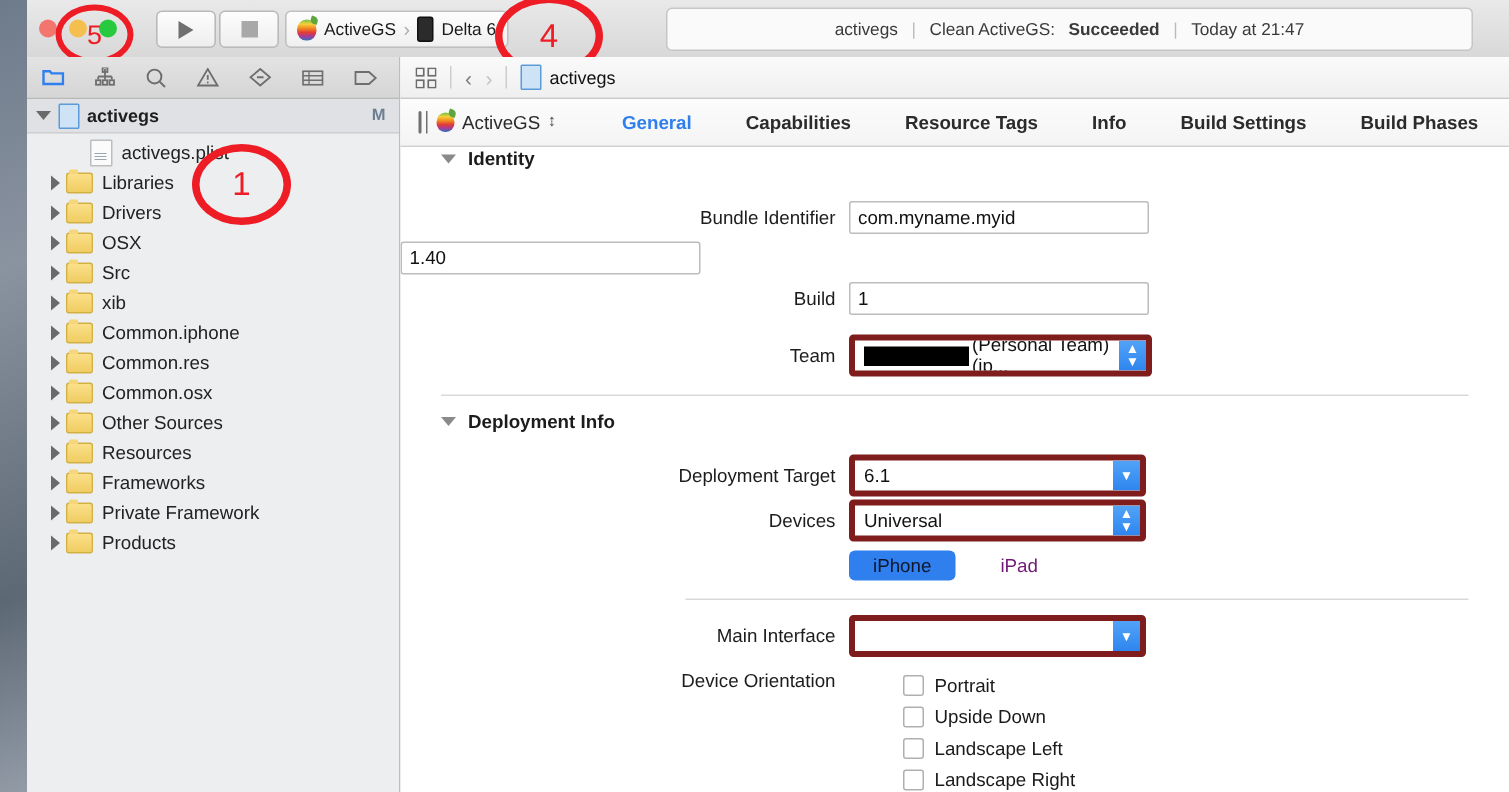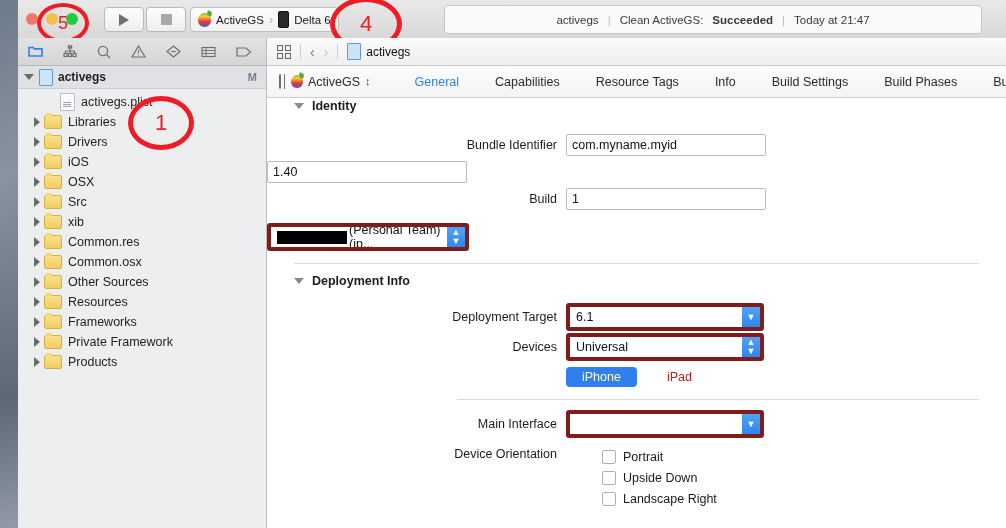--- a/index.html
+++ b/index.html
@@ -145,21 +145,21 @@
   .tabbar{
     height:31px;background:linear-gradient(to bottom,#fcfcfc,#f4f4f4);
     border-bottom:1px solid #cfcfcf;
     display:flex;align-items:center;font-size:12.5px;color:#2b2b2b;
   }
   .tb-pane{width:18px;height:13px;border:1.3px solid #707070;border-radius:2px;margin:0 10px 0 12px;position:relative;}
   .tb-pane:after{content:"";position:absolute;left:4px;top:-1px;bottom:-1px;width:1.3px;background:#707070;}
   .tgt{display:flex;align-items:center;gap:5px;margin-right:26px;}
   .tgt .apple-ico{width:12px;height:13px;}
   .stepper{color:#4a4a4a;font-size:11px;line-height:1;}
-  .tab{padding:0 18px;white-space:nowrap;}
+  .tab{padding:0 18px;white-space:nowrap;font-weight:bold;}
   .tab.active{color:#2f7fee;}
 
   .content{position:absolute;left:0;top:49px;width:739px;height:509px;overflow:hidden;}
   .section-head{
     display:flex;align-items:center;gap:8px;font-weight:bold;font-size:12.5px;color:#1c1c1c;
   }
   .tri-sd{width:0;height:0;border-left:5px solid transparent;border-right:5px solid transparent;border-top:6px solid #8a8a8a;}
   .hr{height:1px;background:#d9d9d9;}
 
   .frow{display:flex;align-items:center;height:24px;}
@@ -176,23 +176,23 @@
   }
   .pop .dd{
     position:absolute;right:0;top:0;bottom:0;width:18px;
     background:linear-gradient(to bottom,#52a3f7,#2e85ef);
     display:flex;align-items:center;justify-content:center;color:#fff;font-size:9px;line-height:1;
     flex-direction:column;
   }
   .redacted{width:72px;height:13px;background:#000;margin-right:2px;}
   .seg{display:flex;align-items:center;gap:14px;}
   .seg-btn{
-    padding:3px 16px;border-radius:4px;font-size:12.5px;color:#b91c1c;
-  }
-  .seg-btn.on{background:#2f7fee;color:#fef9c3;}
+    padding:3px 16px;border-radius:4px;font-size:12.5px;color:#701a75;
+  }
+  .seg-btn.on{background:#2f7fee;color:#0f172a;}
   .cbrow{display:flex;align-items:center;height:19px;font-size:12.5px;padding-left:36px;}
   .cbox{width:12px;height:12px;border:1px solid #b0b0b0;border-radius:2px;background:#fff;margin-right:7px;}
 </style>
 </head>
 <body>
 
 <div class="desktop"></div>
 
 <div class="window">
 
@@ -314,42 +314,42 @@
             <div class="tri-r"></div>
           </div>
           <div class="folder"></div>
           <span>Drivers</span>
         </div>
       <div class="nrow">
           <div class="ind">
             <div class="tri-r"></div>
           </div>
           <div class="folder"></div>
-          <span>iOS</span>
-        </div>
-      <div class="nrow">
-          <div class="ind">
-            <div class="tri-r"></div>
-          </div>
-          <div class="folder"></div>
           <span>OSX</span>
         </div>
       <div class="nrow">
           <div class="ind">
             <div class="tri-r"></div>
           </div>
           <div class="folder"></div>
           <span>Src</span>
         </div>
       <div class="nrow">
           <div class="ind">
             <div class="tri-r"></div>
           </div>
           <div class="folder"></div>
           <span>xib</span>
+        </div>
+      <div class="nrow">
+          <div class="ind">
+            <div class="tri-r"></div>
+          </div>
+          <div class="folder"></div>
+          <span>Common.iphone</span>
         </div>
       <div class="nrow">
           <div class="ind">
             <div class="tri-r"></div>
           </div>
           <div class="folder"></div>
           <span>Common.res</span>
         </div>
       <div class="nrow">
           <div class="ind">
@@ -458,20 +458,21 @@
       </div>
 
       <div class="frow" style="margin-top:3px;">
         <div class="flabel">Build</div>
         <div class="field w200">
           <span>1</span>
         </div>
       </div>
 
       <div class="frow" style="margin-top:14px;">
+        <div class="flabel">Team</div>
         <div class="pop" style="width:188px;">
           <div class="redacted"></div>
           <span>(Personal Team) (ip...</span>
           <div class="dd">
               <span>▲</span>
               <span>▼</span>
             </div>
         </div>
       </div>
 
@@ -529,20 +530,24 @@
           <div class="cbrow">
             <div class="cbox"></div>
             <span>Portrait</span>
           </div>
           <div class="cbrow" style="margin-top:2px;">
             <div class="cbox"></div>
             <span>Upside Down</span>
           </div>
           <div class="cbrow" style="margin-top:2px;">
             <div class="cbox"></div>
+            <span>Landscape Left</span>
+          </div>
+          <div class="cbrow" style="margin-top:2px;">
+            <div class="cbox"></div>
             <span>Landscape Right</span>
           </div>
         </div>
       </div>
 
     </div>
 
   </div>
 
 </div>

